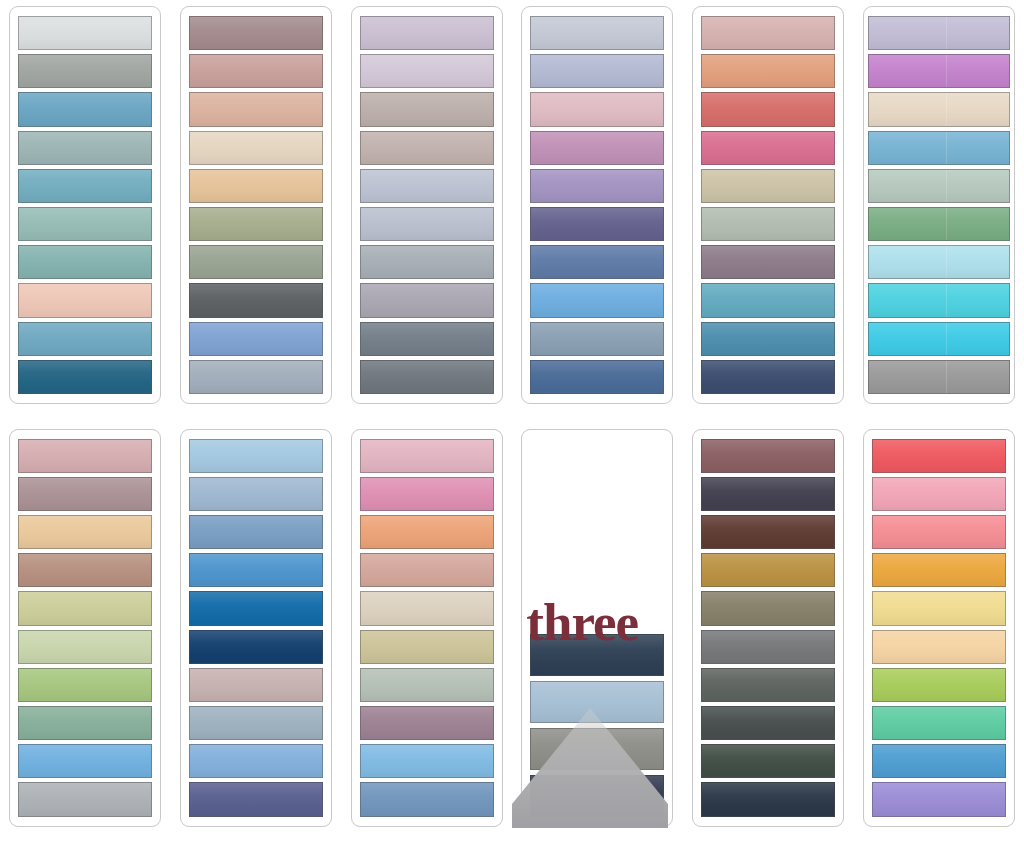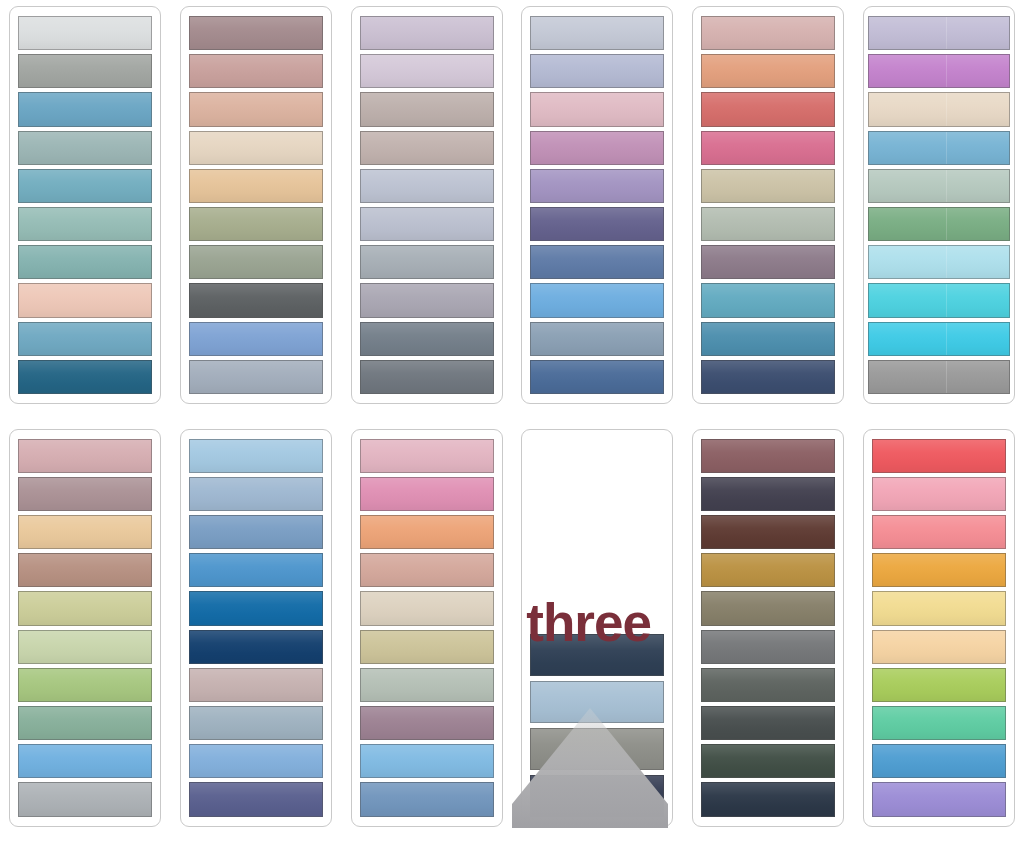--- a/index.html
+++ b/index.html
@@ -280,21 +280,21 @@
           <svg class="page-curl" viewBox="0 0 160 130" preserveAspectRatio="none">
             <defs>
               <linearGradient id="curlGrad" x1="0" y1="0" x2="0" y2="1">
                 <stop offset="0%" stop-color="#d8d8d8" stop-opacity="0.25"></stop>
                 <stop offset="45%" stop-color="#b0b0b2" stop-opacity="0.95"></stop>
                 <stop offset="100%" stop-color="#a0a0a4" stop-opacity="1"></stop>
               </linearGradient>
             </defs>
             <path d="M80 8 L158 104 L158 128 L2 128 L2 104 Z" fill="url(#curlGrad)"></path>
           </svg>
-          <div class="card-label" style="color: rgb(122, 47, 58);">three</div>
+          <div class="card-label" style="color: rgb(122, 47, 58); font-family: Liberation Serif, serif;">three</div>
         </div>
       </div>
       <div class="cell">
         <div class="card" style="border-color: rgb(201, 201, 201); background: rgb(255, 255, 255);">
           <div class="swatches">
             <div class="swatch" style="background-color: rgb(140, 96, 100);"></div>
             <div class="swatch" style="background-color: rgb(67, 65, 80);"></div>
             <div class="swatch" style="background-color: rgb(95, 59, 51);"></div>
             <div class="swatch" style="background-color: rgb(187, 146, 67);"></div>
             <div class="swatch" style="background-color: rgb(135, 128, 106);"></div>

